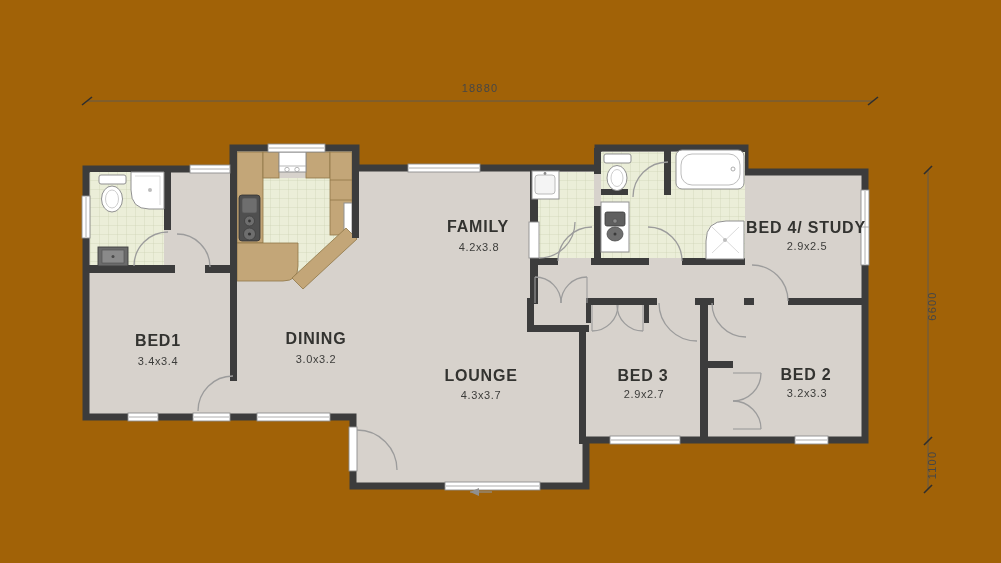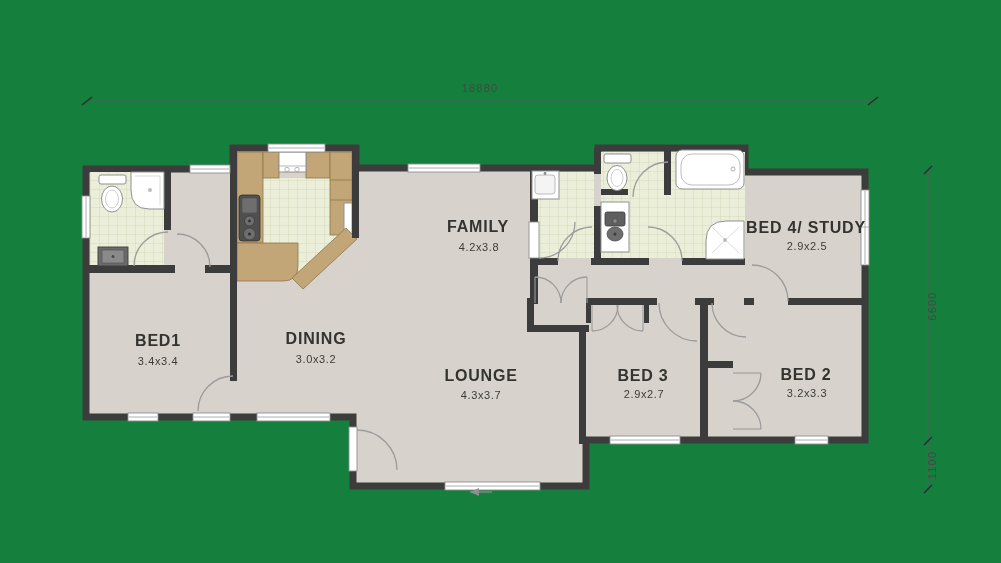--- a/index.html
+++ b/index.html
@@ -1,16 +1,16 @@
 <!DOCTYPE html>
 <html><head>
 <meta charset="utf-8">
 <style>
   html,body{margin:0;padding:0;background:#ffffff;}
-  .stage{position:relative;width:1001px;height:563px;background:#15803d;overflow:hidden;
+  .stage{position:relative;width:1001px;height:563px;background:#a16207;overflow:hidden;
          font-family:"Liberation Sans", sans-serif;}
   svg text{font-family:"Liberation Sans", sans-serif;}
   .room-name{font-size:16px;font-weight:600;fill:#333330;letter-spacing:.8px;}
   .room-size{font-size:11px;fill:#3c3c3a;letter-spacing:.6px;}
   .dim-text{font-size:11px;fill:#474747;letter-spacing:1.2px;}
   .wall{fill:#3c3c3c;}
   .arc{fill:none;stroke:#9c9c9c;stroke-width:1.3px;}
   .leaf{stroke:#9c9c9c;stroke-width:1.1px;}
   .winframe{fill:#ffffff;stroke:#8f8f8f;stroke-width:0.9px;}
   .winline{stroke:#9a9a9a;stroke-width:0.8px;}

